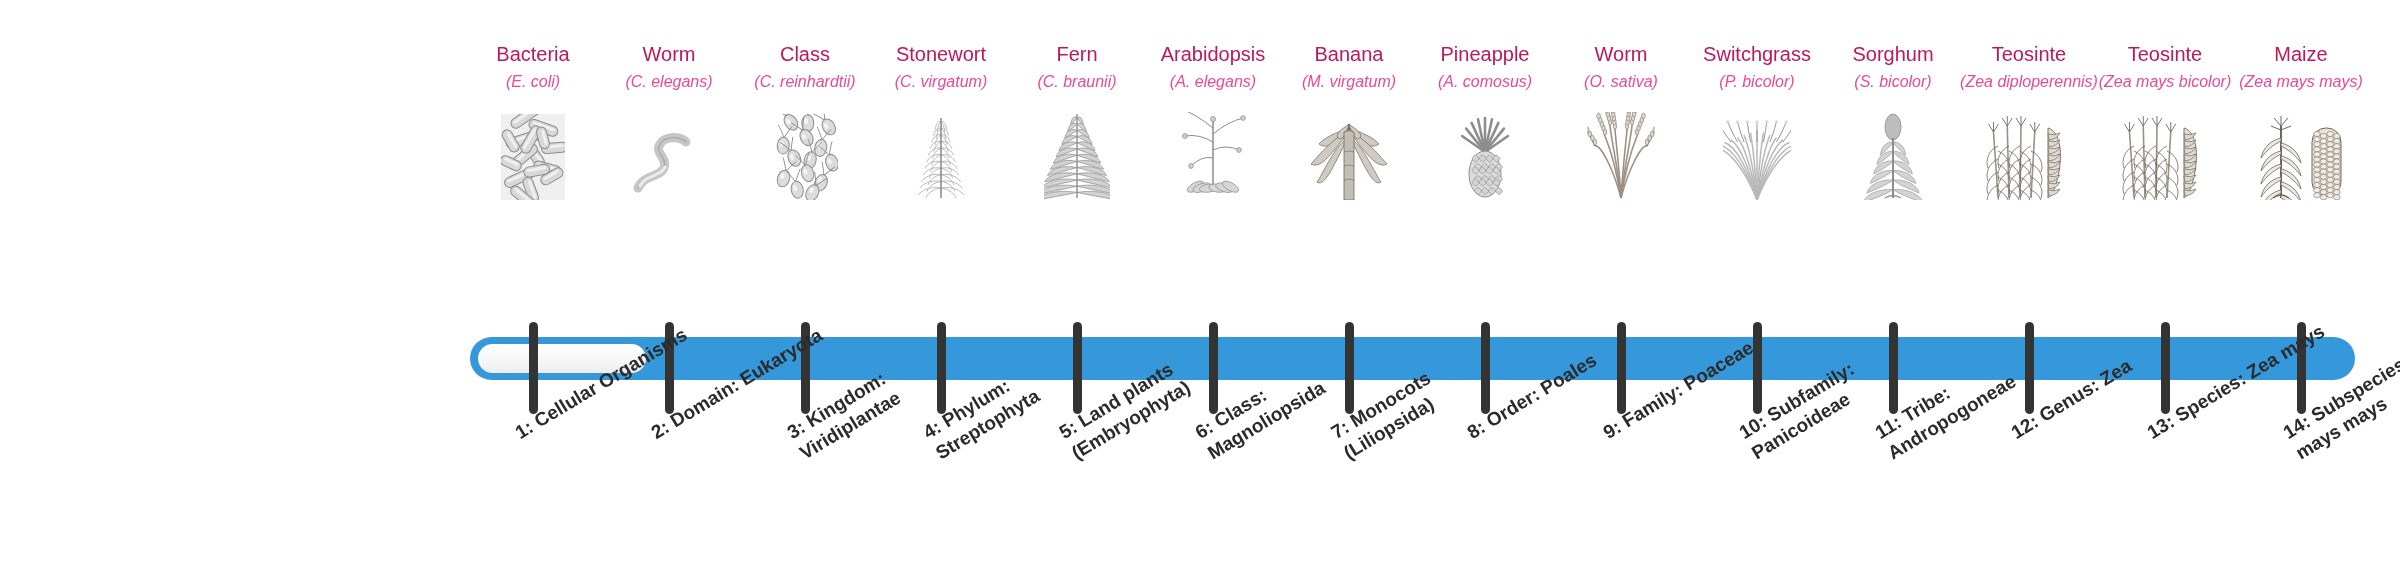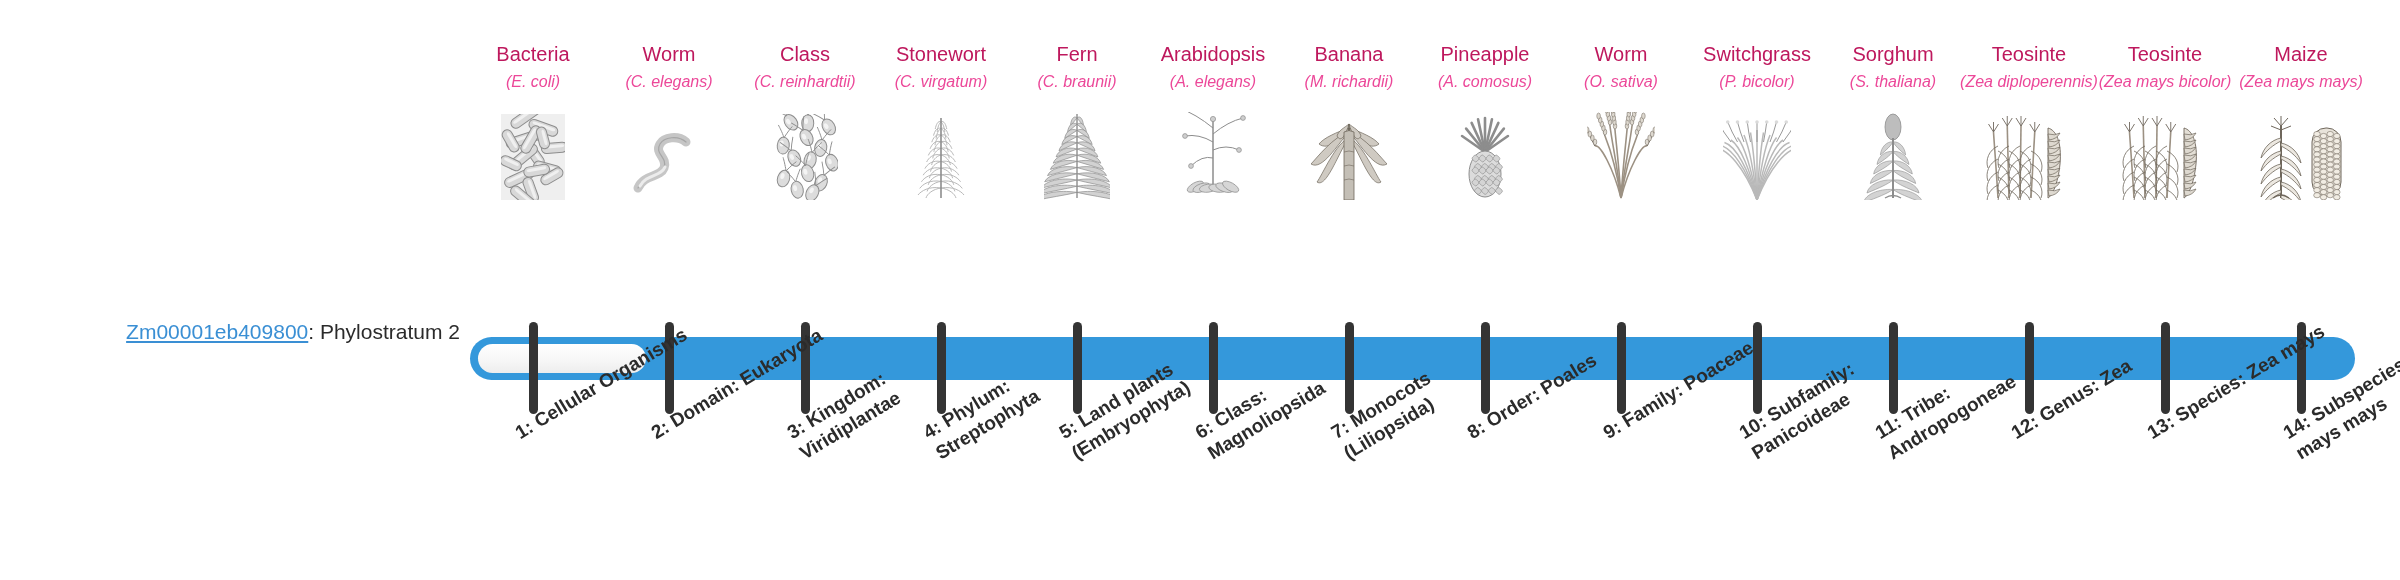--- a/index.html
+++ b/index.html
@@ -75,23 +75,20 @@
     transform-origin:0 0;
     text-align:left;
     white-space:pre-line;
   }
 </style>
 </head>
 <body>
 
 <div id="stage">
 
-  <div class="gene-label">
-    <span class="gid">Zm00001eb409800</span><span>: </span><span>Phylostratum 2</span>
-  </div>
 
   <div class="bar-track"></div>
   <div class="bar-empty"></div>
 
   <div id="cols">
       <div class="col" style="left: 465px;">
         <div class="common">Bacteria</div>
         <div class="sci">(E. coli)</div>
         <div class="thumb">
           <svg width="64" height="86" viewBox="0 0 64 86">
@@ -383,21 +380,21 @@
             <ellipse cx="29" cy="76.2" rx="9" ry="4" fill="#d6d6d6" stroke="#8d8d8d" stroke-width=".7" transform="rotate(-8 29 74)"></ellipse>
             <ellipse cx="39" cy="76.2" rx="9" ry="4" fill="#d6d6d6" stroke="#8d8d8d" stroke-width=".7" transform="rotate(8 39 74)"></ellipse>
             <ellipse cx="46" cy="75.8" rx="9" ry="4" fill="#d6d6d6" stroke="#8d8d8d" stroke-width=".7" transform="rotate(19.200000000000003 46 74)"></ellipse>
             <ellipse cx="52" cy="74.8" rx="9" ry="4" fill="#d6d6d6" stroke="#8d8d8d" stroke-width=".7" transform="rotate(28.8 52 74)"></ellipse>
             <circle cx="34" cy="7" r="2.6" fill="#cfcfcf" stroke="#8d8d8d" stroke-width=".7"></circle>
           </svg>
         </div>
       </div>
       <div class="col" style="left: 1281px;">
         <div class="common">Banana</div>
-        <div class="sci">(M. richardii)</div>
+        <div class="sci">(M. virgatum)</div>
         <div class="thumb">
           <svg width="76" height="88" viewBox="0 0 76 88">
             <path d="M38 78 L38 16 C26 20 12.5 26 8 32 C17 39 29 28 38 16Z" fill="#cfcac2" stroke="#6f675c" stroke-width=".7"></path>
             <path d="M38 78 L38 16 C50 20 63.5 26 68 32 C59 39 47 28 38 16Z" fill="#cfcac2" stroke="#6f675c" stroke-width=".7"></path>
             <path d="M38 78 L38 20 C22.799999999999997 24 5.700000000000003 46 0 52 C11.400000000000002 59 26.6 32 38 20Z" fill="#cfcac2" stroke="#6f675c" stroke-width=".7"></path>
             <path d="M38 78 L38 20 C53.2 24 70.3 46 76 52 C64.6 59 49.4 32 38 20Z" fill="#cfcac2" stroke="#6f675c" stroke-width=".7"></path>
             <path d="M38 78 L38 26 C25.2 30 10.8 64 6 70 C15.600000000000001 77 28.4 38 38 26Z" fill="#cfcac2" stroke="#6f675c" stroke-width=".7"></path>
             <path d="M38 78 L38 26 C50.8 30 65.2 64 70 70 C60.4 77 47.6 38 38 26Z" fill="#cfcac2" stroke="#6f675c" stroke-width=".7"></path>
             <path d="M38 78 L38 12 C33.2 16 27.8 18 26 24 C29.6 31 34.4 24 38 12Z" fill="#cfcac2" stroke="#6f675c" stroke-width=".7"></path>
             <path d="M38 78 L38 12 C42.8 16 48.2 18 50 24 C46.4 31 41.6 24 38 12Z" fill="#cfcac2" stroke="#6f675c" stroke-width=".7"></path>
@@ -548,21 +545,21 @@
             <circle cx="53.5" cy="10" r="1.8" fill="#dadada"></circle>
             <path d="M53.5 30 q5.85 -10 9.75 -20" stroke="#8d8d8d" stroke-width=".9" fill="none"></path>
             <circle cx="63.25" cy="10" r="1.8" fill="#dadada"></circle>
             <path d="M60 30 q7.8 -10 13 -20" stroke="#8d8d8d" stroke-width=".9" fill="none"></path>
             <circle cx="73" cy="10" r="1.8" fill="#dadada"></circle>
           </svg>
         </div>
       </div>
       <div class="col" style="left: 1825px;">
         <div class="common">Sorghum</div>
-        <div class="sci">(S. thaliana)</div>
+        <div class="sci">(S. bicolor)</div>
         <div class="thumb">
           <svg width="60" height="88" viewBox="0 0 60 88">
             <ellipse cx="30" cy="15" rx="8" ry="13" fill="#bdbdbd" stroke="#8d8d8d" stroke-width=".8"></ellipse>
             <path d="M30 30 C24 29 18 35 17.4 43 C23.4 38 27.6 34 30 30Z" fill="#d3d3d3" stroke="#8d8d8d" stroke-width=".6"></path>
             <path d="M30 30 C36 29 42 35 42.6 43 C36.6 38 32.4 34 30 30Z" fill="#d3d3d3" stroke="#8d8d8d" stroke-width=".6"></path>
             <path d="M30 39.5 C22.4 38.5 14.8 44.5 14.040000000000001 52.5 C21.64 47.5 26.96 43.5 30 39.5Z" fill="#d3d3d3" stroke="#8d8d8d" stroke-width=".6"></path>
             <path d="M30 39.5 C37.6 38.5 45.2 44.5 45.96 52.5 C38.36 47.5 33.04 43.5 30 39.5Z" fill="#d3d3d3" stroke="#8d8d8d" stroke-width=".6"></path>
             <path d="M30 49 C20.8 48 11.600000000000001 54 10.68 62 C19.880000000000003 57 26.32 53 30 49Z" fill="#d3d3d3" stroke="#8d8d8d" stroke-width=".6"></path>
             <path d="M30 49 C39.2 48 48.4 54 49.32 62 C40.12 57 33.68 53 30 49Z" fill="#d3d3d3" stroke="#8d8d8d" stroke-width=".6"></path>
             <path d="M30 58.5 C19.2 57.5 8.399999999999999 63.5 7.319999999999997 71.5 C18.119999999999997 66.5 25.68 62.5 30 58.5Z" fill="#d3d3d3" stroke="#8d8d8d" stroke-width=".6"></path>

